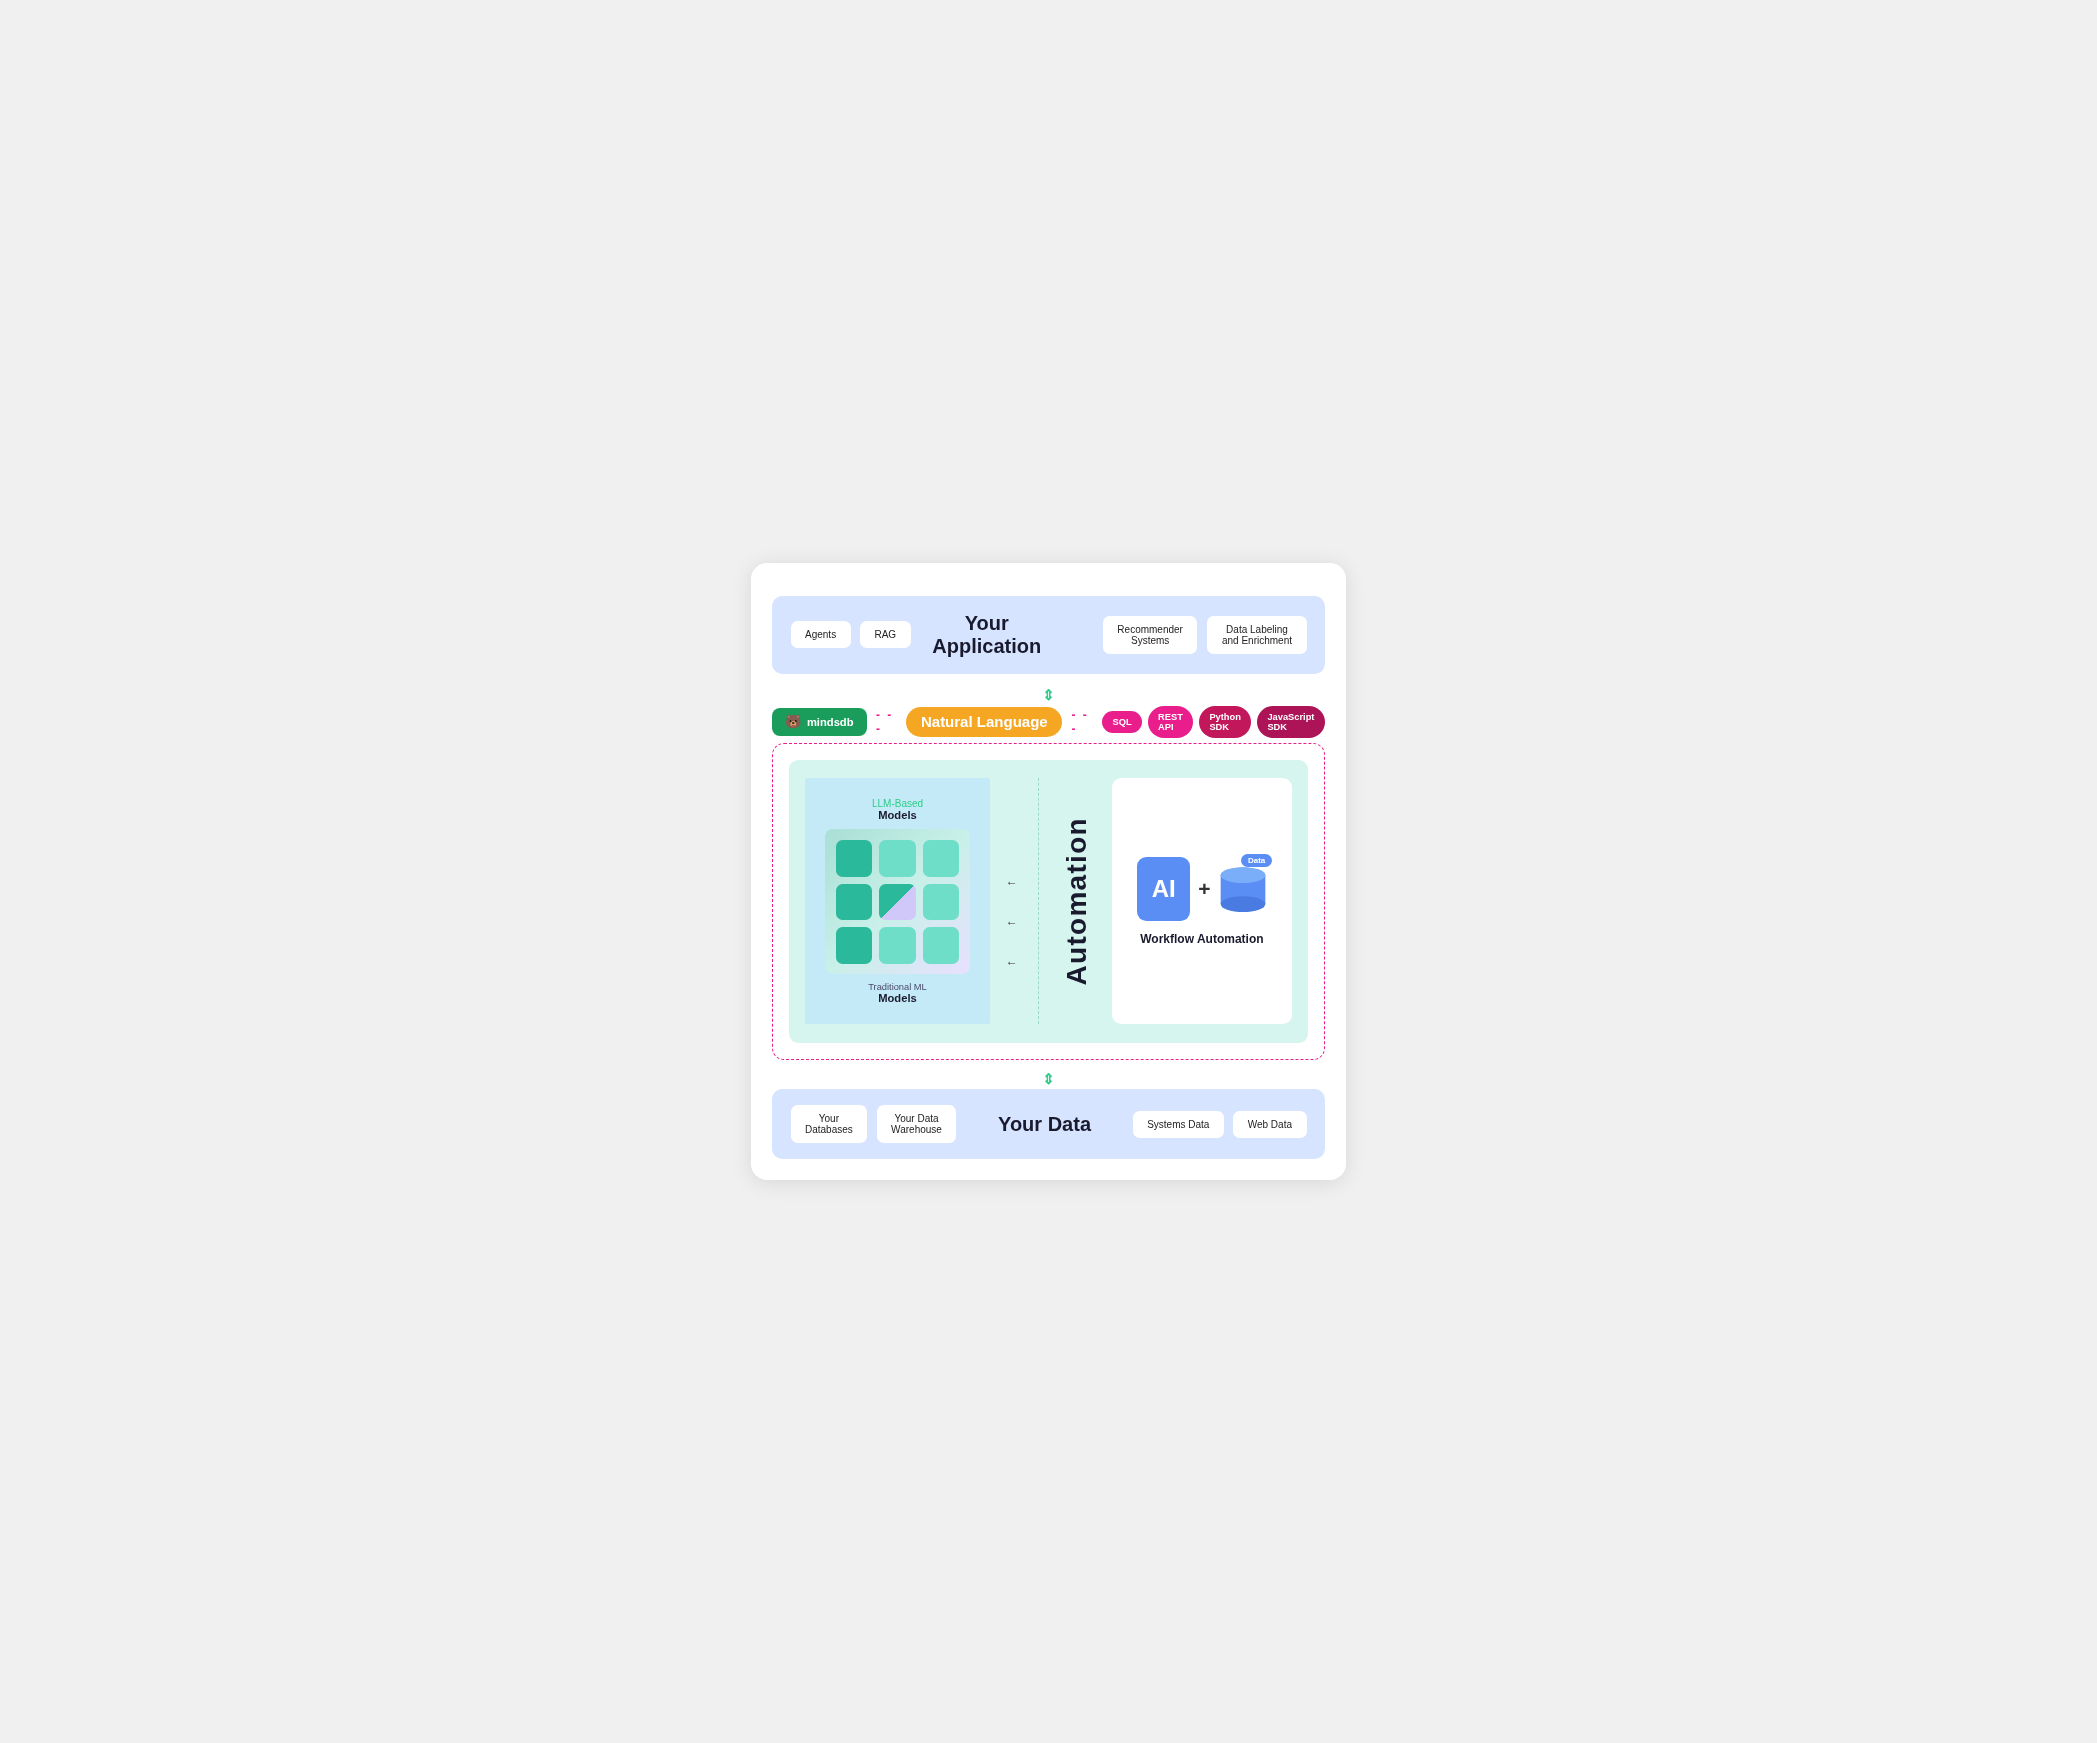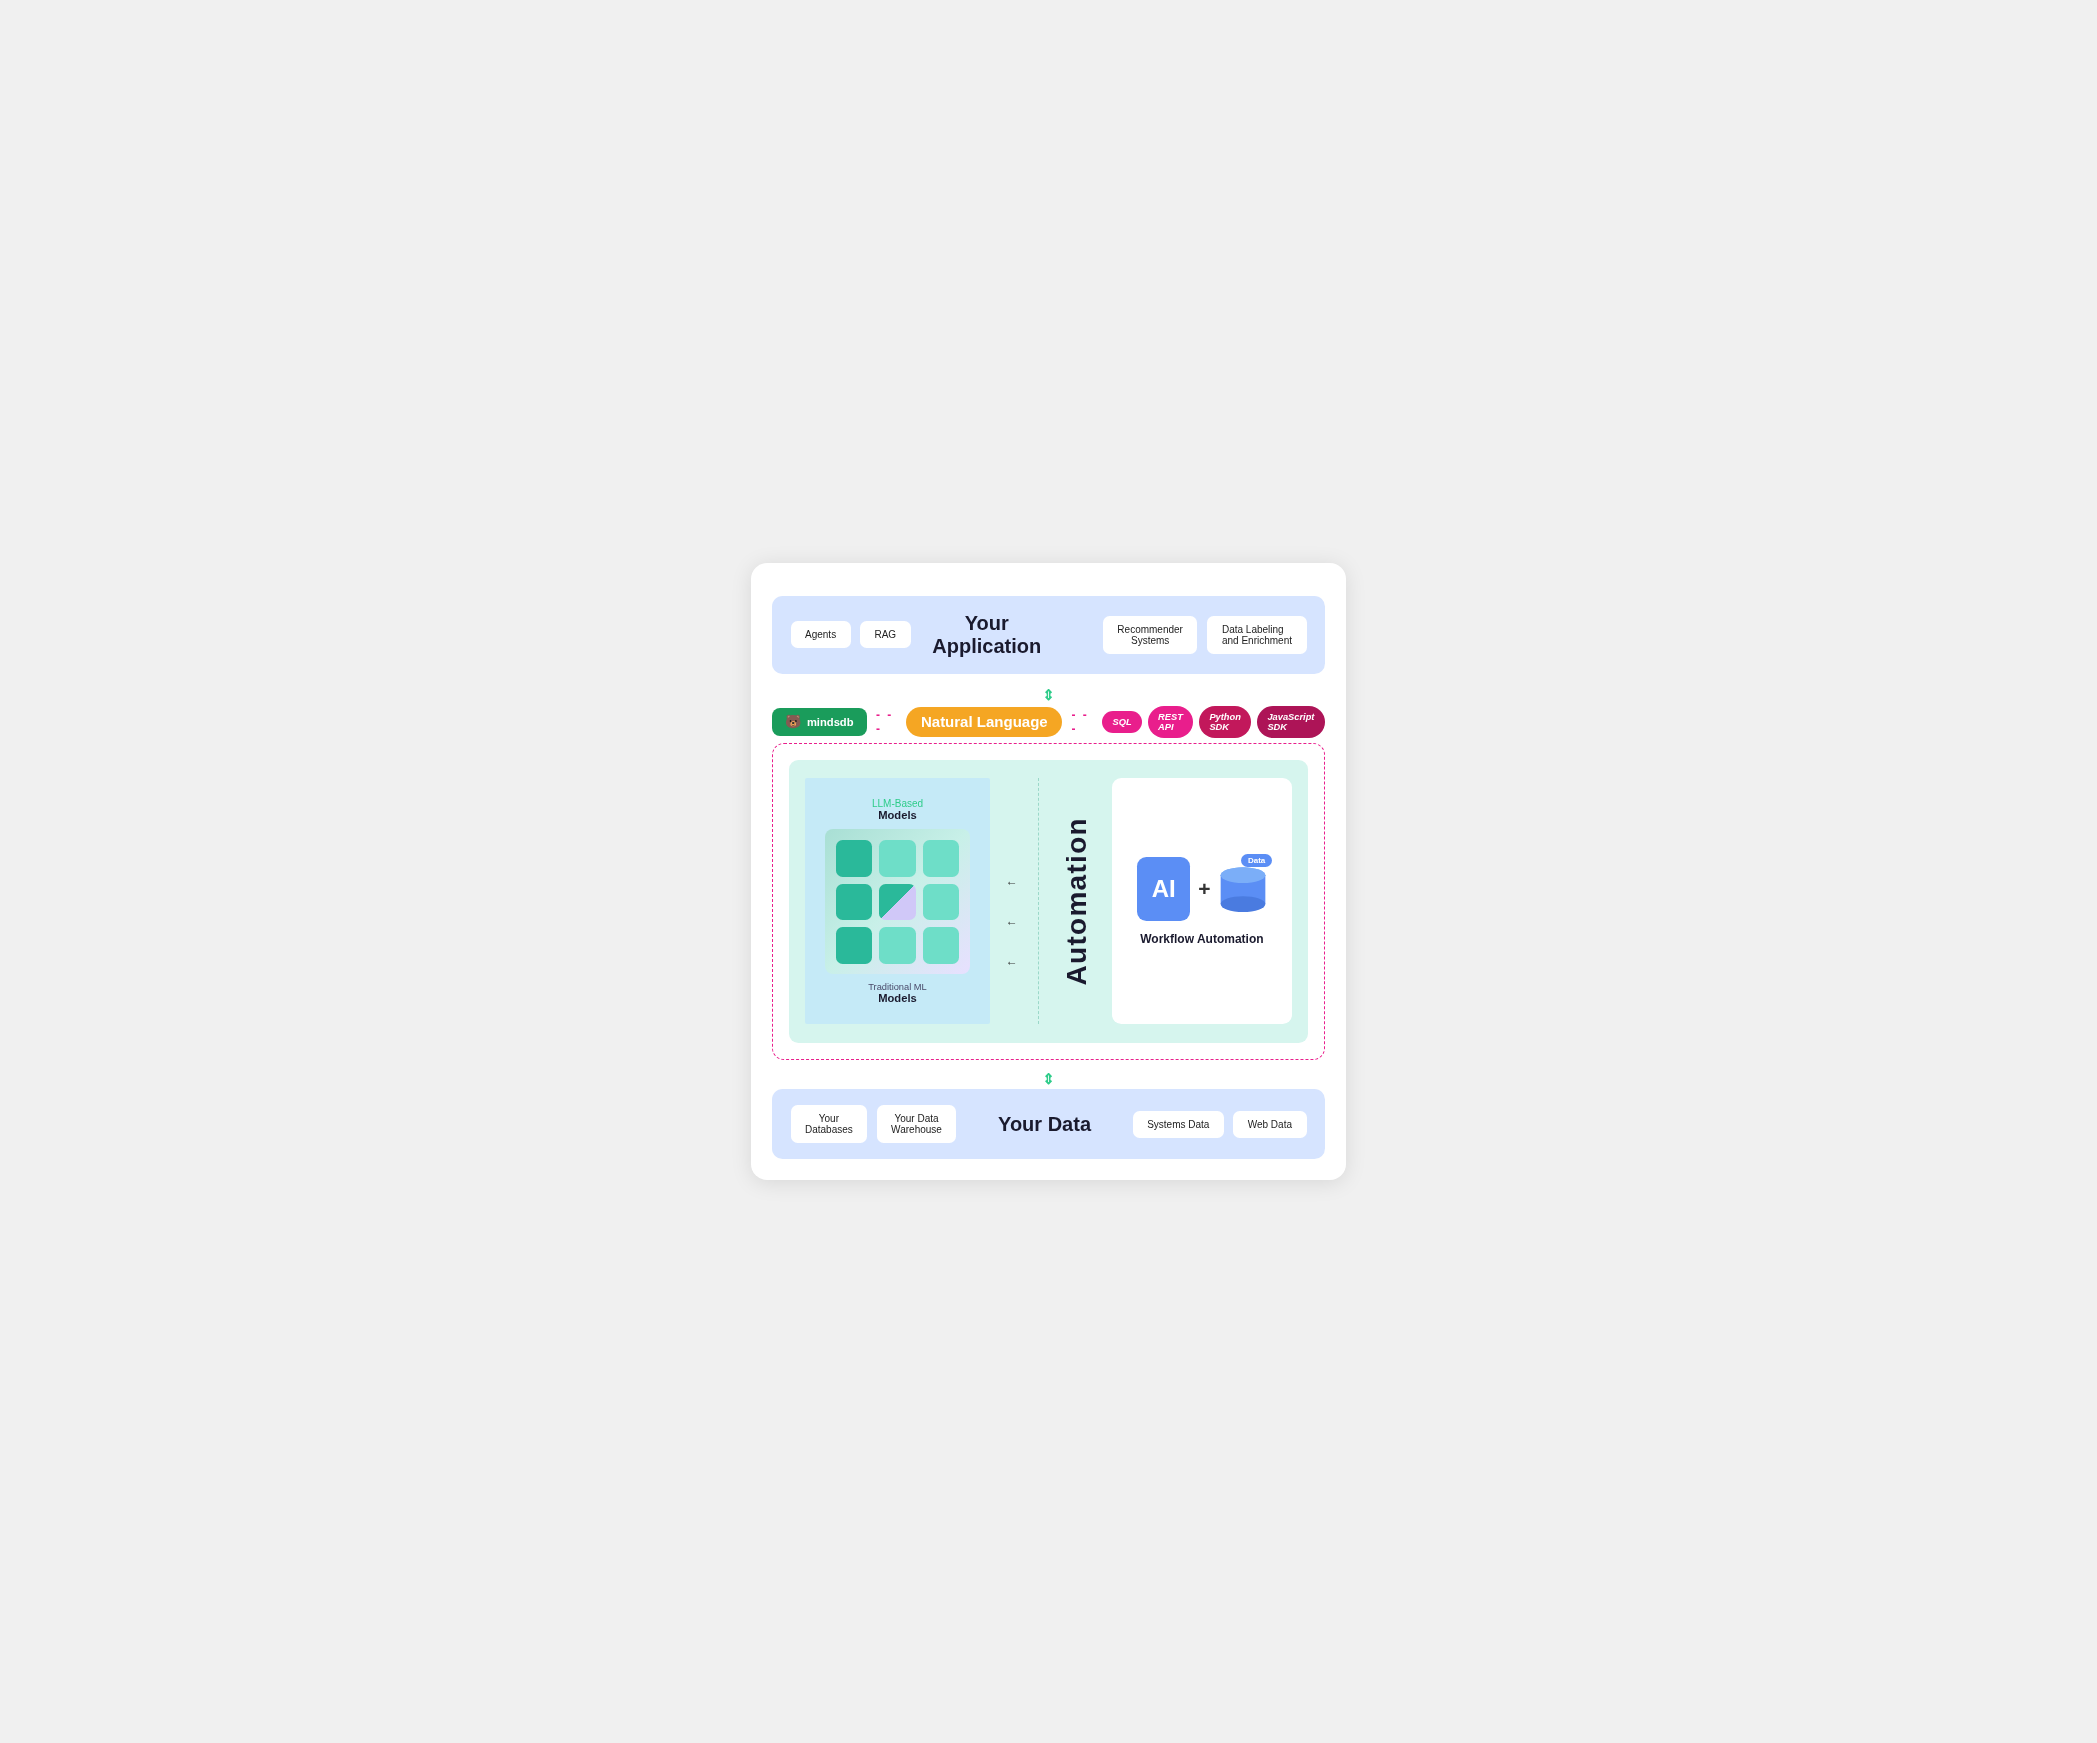--- a/index.html
+++ b/index.html
@@ -103,21 +103,20 @@
       color: #e91e8c;
       font-size: 12px;
       font-weight: bold;
       letter-spacing: 2px;
     }
     .sdk-badges {
       display: flex;
       gap: 5.3px;
       align-items: center;
       margin-left: auto;
-      font-style: italic;
     }
     .sdk-badge {
       border-radius: 20px;
       padding: 6px 10.6px;
       font-weight: 700;
       font-size: 9.3px;
       color: white;
     }
     .badge-pink { background: #e91e8c; }
     .badge-magenta { background: #c2185b; }
@@ -357,21 +356,21 @@
 <div class="diagram-wrapper">
 
   <div class="top-section">
     <div class="top-section-left">
       <div class="app-box">Agents</div>
       <div class="app-box">RAG</div>
     </div>
     <div class="top-section-title">Your<br>Application</div>
     <div class="top-section-right">
       <div class="app-box" style="text-align:center">Recommender<br>Systems</div>
-      <div class="app-box" style="">Data Labeling<br>and Enrichment</div>
+      <div class="app-box" style="text-align:center">Data Labeling<br>and Enrichment</div>
     </div>
   </div>
 
   <div class="arrow-connector">⇕</div>
 
   <div class="mindsdb-row">
     <div class="mindsdb-badge">
       <span class="bear-icon">🐻</span>
       <span>mindsdb</span>
     </div>

